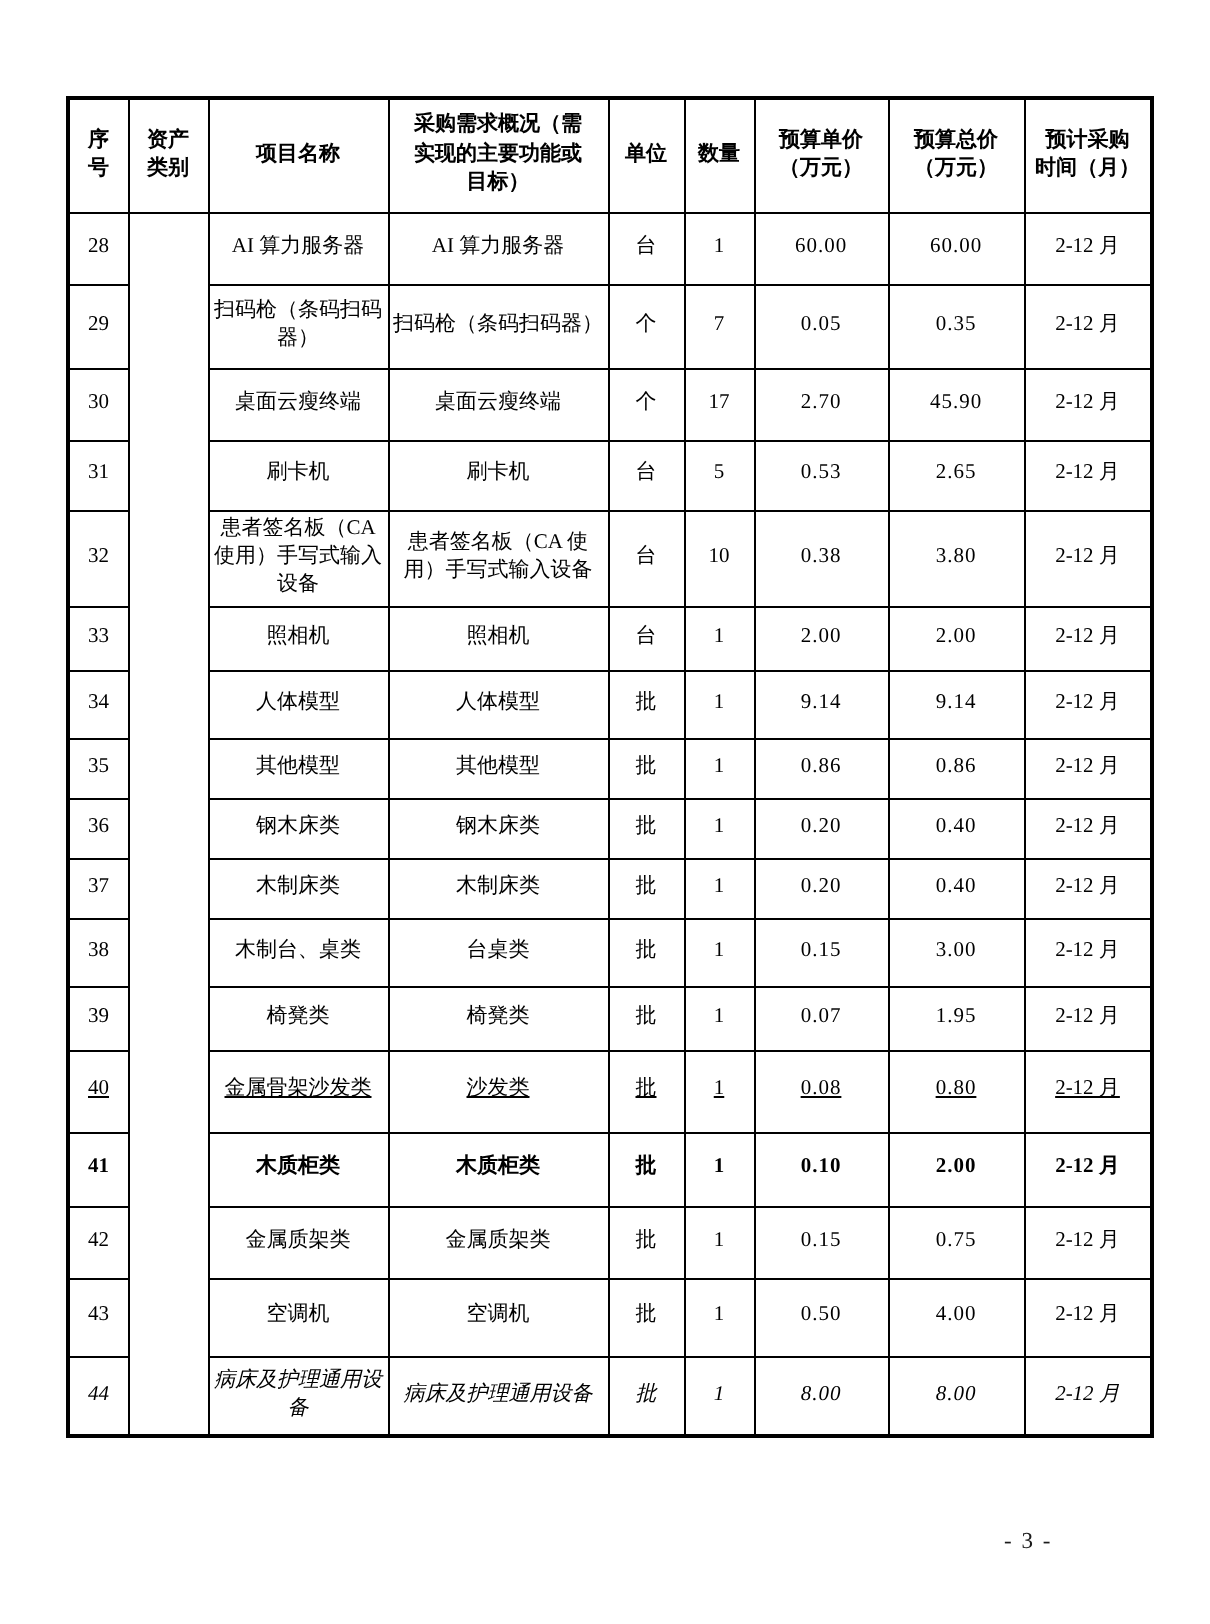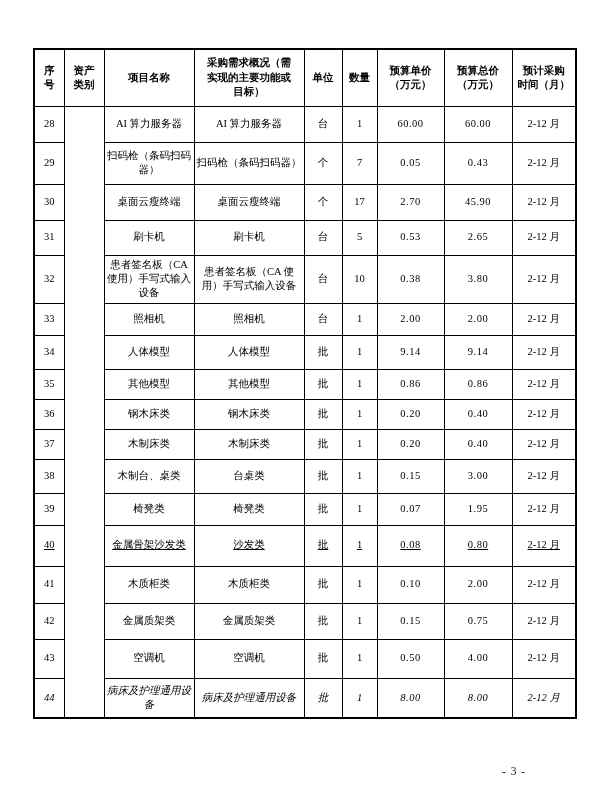--- a/index.html
+++ b/index.html
@@ -103,21 +103,21 @@
     <td class="num">60.00</td>
     <td>2-12 月</td>
   </tr>
       <tr style="height: 42px; padding-left: 44px;">
     <td>29</td>
     <td>扫码枪（条码扫码器）</td>
     <td>扫码枪（条码扫码器）</td>
     <td>个</td>
     <td>7</td>
     <td class="num">0.05</td>
-    <td class="num">0.43</td>
+    <td class="num">0.35</td>
     <td>2-12 月</td>
   </tr>
       <tr style="height: 36px; margin-top: 36px;">
     <td>30</td>
     <td>桌面云瘦终端</td>
     <td>桌面云瘦终端</td>
     <td>个</td>
     <td>17</td>
     <td class="num">2.70</td>
     <td class="num">45.90</td>
@@ -216,21 +216,21 @@
       <tr style="height: 41px; text-decoration: underline;">
     <td>40</td>
     <td>金属骨架沙发类</td>
     <td>沙发类</td>
     <td>批</td>
     <td>1</td>
     <td class="num">0.08</td>
     <td class="num">0.80</td>
     <td>2-12 月</td>
   </tr>
-      <tr style="height: 37px;">
+      <tr style="height: 37px; font-weight: bold;">
     <td>41</td>
     <td>木质柜类</td>
     <td>木质柜类</td>
     <td>批</td>
     <td>1</td>
     <td class="num">0.10</td>
     <td class="num">2.00</td>
     <td>2-12 月</td>
   </tr>
       <tr style="height: 36px;">

